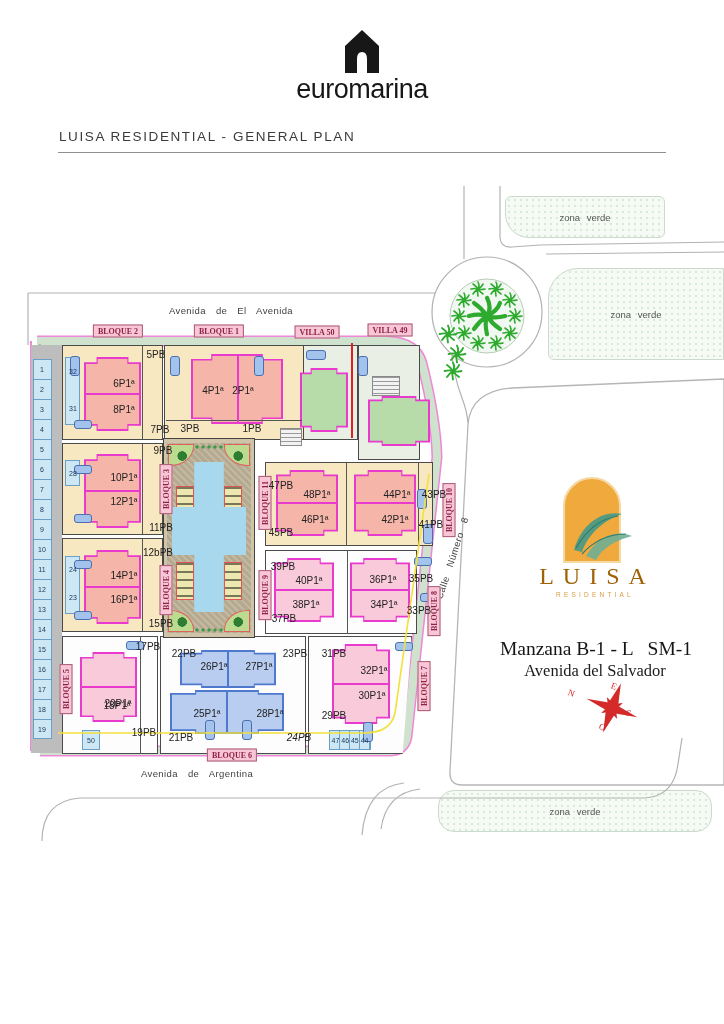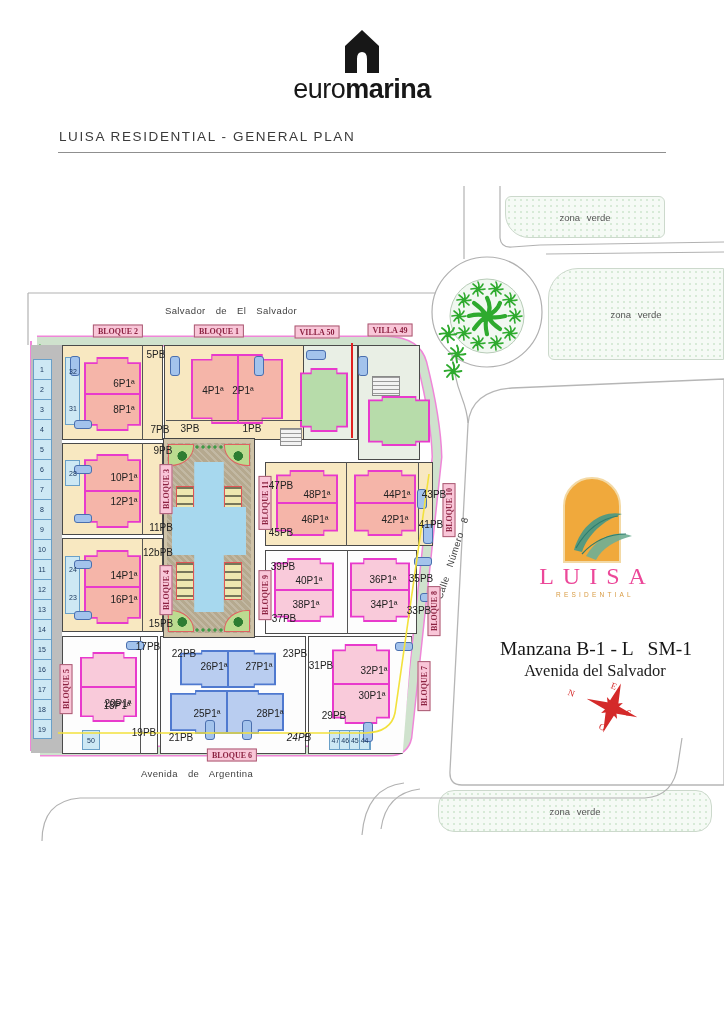--- a/index.html
+++ b/index.html
@@ -1,21 +1,21 @@
 <!DOCTYPE html>
 <html><head>
 <meta charset="utf-8">
 <style>
   html,body{margin:0;padding:0;background:#fff;}
   body{width:724px;height:1024px;position:relative;overflow:hidden;
        font-family:"Liberation Sans",sans-serif;}
   
   .brand{position:absolute;left:0;right:0;top:28px;text-align:center;z-index:8;}
   .brand-text{font-size:27px;color:#171717;letter-spacing:-.5px;line-height:22px;}
-  .brand-text .bold{font-weight:bold;}
+  .brand-text .bold{font-weight:normal;}
   .brand-tag{font-size:13.5px;color:#4c4c4c;letter-spacing:2.6px;margin-top:2px;}
   .page-title{position:absolute;left:59px;top:129px;font-size:13.5px;letter-spacing:1.6px;color:#3b3b3b;z-index:8;}
   .title-rule{position:absolute;left:58px;top:152px;width:608px;border-top:1px solid #8f8f8f;z-index:8;}
   
   .zone{position:absolute;background:#f5faf5;border:1px solid #ccd9cc;display:flex;align-items:center;justify-content:center;
         background-image:radial-gradient(#d7ead7 .8px,transparent .9px);background-size:6px 6px;z-index:0;box-sizing:border-box;}
   .zone-label{font-size:9.5px;color:#555;word-spacing:4px;}
   
   .plot{position:absolute;border:1.3px solid #4a4a4a;background:#f8e8c1;box-sizing:border-box;z-index:2;}
   .plot.white{background:#fdfdfd;}
@@ -55,21 +55,21 @@
   .lbl{position:absolute;font-size:10px;color:#222;white-space:nowrap;z-index:6;}
   .street{font-size:9.5px;color:#3f3f3f;word-spacing:7px;letter-spacing:.4px;}
   .badge{position:absolute;font-family:"Liberation Serif",serif;font-weight:bold;font-size:8px;color:#8c2342;
          background:#f9c6d8;border:1px solid #a85a72;padding:1px 4px;white-space:nowrap;z-index:6;}
   .badge.v{writing-mode:vertical-rl;padding:4px 1px;}
   .pnum{position:absolute;font-size:7px;color:#16335a;white-space:nowrap;z-index:6;}
   
   .arch{position:absolute;left:563px;top:477px;width:58px;height:86px;background:#f0a93c;
         border:2px solid #f3d9a4;border-radius:30px 30px 0 0;z-index:2;box-sizing:border-box;}
   .luisa{position:absolute;left:597px;top:576px;transform:translate(-50%,-50%);font-family:"Liberation Serif",serif;
-         font-size:24px;color:#ec4899;letter-spacing:9px;z-index:6;white-space:nowrap;}
+         font-size:24px;color:#a16207;letter-spacing:9px;z-index:6;white-space:nowrap;}
   .resid{position:absolute;left:595px;top:594px;transform:translate(-50%,-50%);font-size:6.5px;color:#d89a41;
          letter-spacing:3.2px;z-index:6;white-space:nowrap;}
   .manzana{position:absolute;left:596px;top:649px;transform:translate(-50%,-50%);font-family:"Liberation Serif",serif;
          font-size:19.5px;color:#151515;z-index:6;white-space:pre;text-align:right;}
   .avsal{position:absolute;left:595px;top:671px;transform:translate(-50%,-50%);font-family:"Liberation Serif",serif;
          font-size:16.5px;color:#1b1b1b;z-index:6;white-space:nowrap;}
   .compass-letter{position:absolute;font-family:"Liberation Serif",serif;font-size:9px;color:#d42a2a;z-index:7;}
   
   .foot{position:absolute;left:0;right:0;top:988px;text-align:center;font-size:8px;color:#9b9b9b;line-height:11px;z-index:8;}
   svg.layer{position:absolute;left:0;top:0;z-index:1;}
@@ -247,21 +247,21 @@
     <div class="car" style="left: 363px; top: 722px; width: 10px; height: 20px;"></div>
   </div>
 
 <svg class="overlay" width="724" height="1024" viewBox="0 0 724 1024">
   <path d="M 58 733 L 366 733 Q 391 732 395 713 L 429 474" fill="none" stroke="#f2e13c" stroke-width="1.6"></path>
   <path d="M 352 343 L 352 438" fill="none" stroke="#e02020" stroke-width="2"></path>
 </svg>
 
 <div>
 
-<div class="lbl street" style="left: 231px; top: 310px; transform: translate(-50%, -50%);">Salvador  de   El  Salvador</div>
+<div class="lbl street" style="left: 231px; top: 310px; transform: translate(-50%, -50%);">Avenida  de   El  Avenida</div>
     <div class="lbl street" style="left: 197px; top: 773px; transform: translate(-50%, -50%);">Avenida  de  Argentina</div>
     <div class="lbl street" style="left: 452px; top: 558px; transform: translate(-50%, -50%) rotate(-72deg);">Calle  Número  8</div>
   </div>
 <div>
 
 <div class="badge" style="left: 118px; top: 331px; transform: translate(-50%, -50%);">BLOQUE 2</div>
     <div class="badge" style="left: 219px; top: 331px; transform: translate(-50%, -50%);">BLOQUE 1</div>
     <div class="badge" style="left: 317px; top: 332px; transform: translate(-50%, -50%);">VILLA 50</div>
     <div class="badge" style="left: 390px; top: 330px; transform: translate(-50%, -50%);">VILLA 49</div>
     <div class="badge" style="left: 232px; top: 755px; transform: translate(-50%, -50%);">BLOQUE 6</div>
@@ -315,21 +315,21 @@
     <div class="lbl pb" style="left: 283px; top: 566px; transform: translate(-50%, -50%);">39PB</div>
     <div class="lbl pb" style="left: 284px; top: 618px; transform: translate(-50%, -50%);">37PB</div>
     <div class="lbl pb" style="left: 421px; top: 578px; transform: translate(-50%, -50%);">35PB</div>
     <div class="lbl pb" style="left: 419px; top: 610px; transform: translate(-50%, -50%);">33PB</div>
     <div class="lbl pb" style="left: 148px; top: 646px; transform: translate(-50%, -50%);">17PB</div>
     <div class="lbl pb" style="left: 144px; top: 732px; transform: translate(-50%, -50%);">19PB</div>
     <div class="lbl pb" style="left: 184px; top: 653px; transform: translate(-50%, -50%);">22PB</div>
     <div class="lbl pb" style="left: 295px; top: 653px; transform: translate(-50%, -50%);">23PB</div>
     <div class="lbl pb" style="left: 181px; top: 737px; transform: translate(-50%, -50%);">21PB</div>
     <div class="lbl pb" style="left: 299px; top: 737px; transform: translate(-50%, -50%); font-style: italic;">24PB</div>
-    <div class="lbl pb" style="left: 321px; top: 653px; transform: translate(-50%, -50%); margin-top: 12px;">31PB</div>
+    <div class="lbl pb" style="left: 334px; top: 653px; transform: translate(-50%, -50%);">31PB</div>
     <div class="lbl pb" style="left: 334px; top: 715px; transform: translate(-50%, -50%);">29PB</div>
   </div>
 <div>
 
 <div class="pnum" style="left: 42px; top: 369px; transform: translate(-50%, -50%);">1</div>
     <div class="pnum" style="left: 42px; top: 389px; transform: translate(-50%, -50%);">2</div>
     <div class="pnum" style="left: 42px; top: 409px; transform: translate(-50%, -50%);">3</div>
     <div class="pnum" style="left: 42px; top: 429px; transform: translate(-50%, -50%);">4</div>
     <div class="pnum" style="left: 42px; top: 449px; transform: translate(-50%, -50%);">5</div>
     <div class="pnum" style="left: 42px; top: 469px; transform: translate(-50%, -50%);">6</div>

